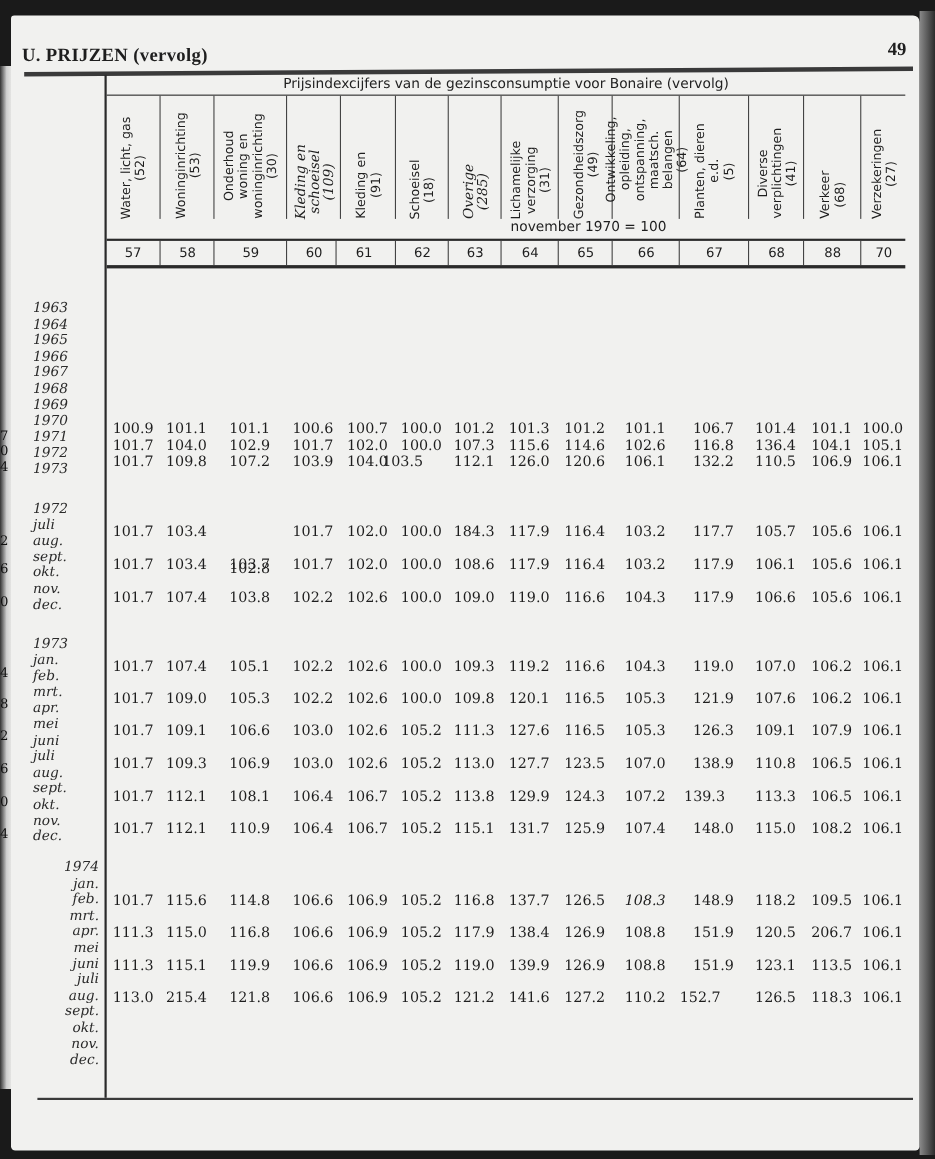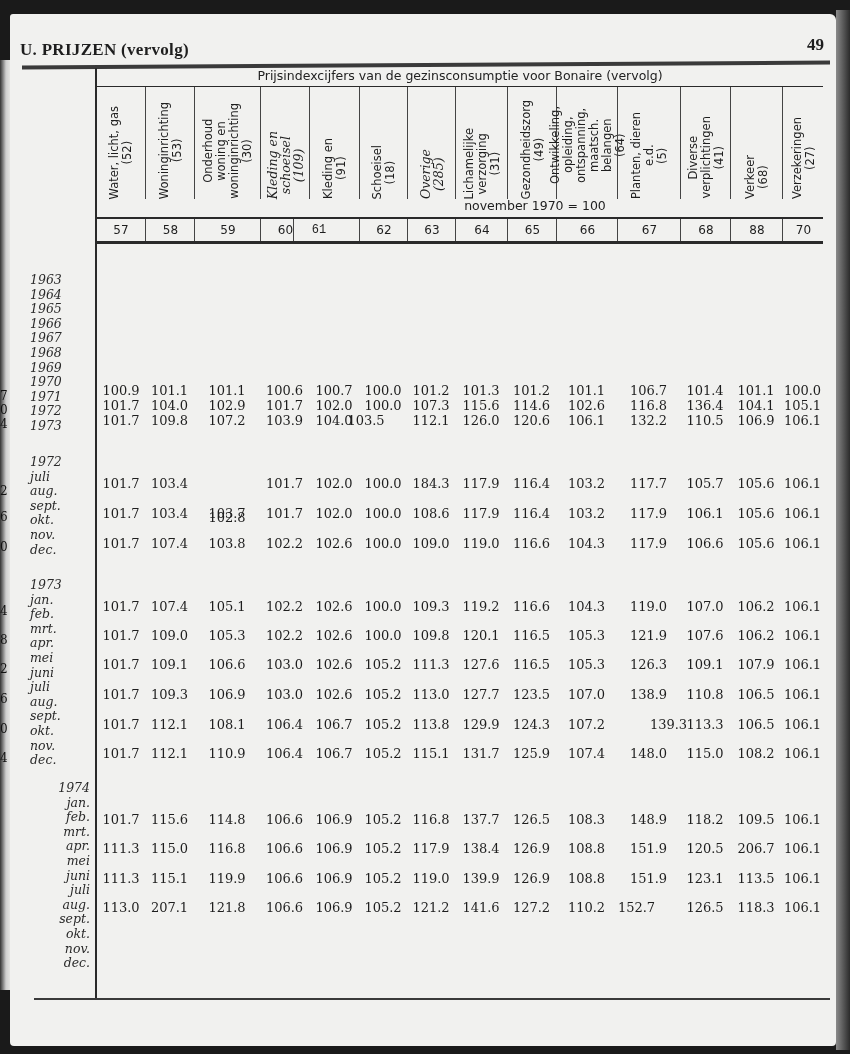--- a/index.html
+++ b/index.html
@@ -188,21 +188,21 @@
 (27)</span>
     </div>
   </div>
 <div class="base-note">november 1970 = 100</div>
 <div class="num-rule-top"></div>
 <div class="num-row" id="num-row">
     <div class="num-cell first" style="left: 0px; width: 48px;">57</div>
     <div class="num-cell" style="left: 48px; width: 49px;">58</div>
     <div class="num-cell" style="left: 97px; width: 66px;">59</div>
     <div class="num-cell" style="left: 163px; width: 49px;">60</div>
-    <div class="num-cell" style="left: 196px; width: 50px; font-family: Liberation Mono, monospace;">61</div>
+    <div class="num-cell" style="left: 208px; width: 50px;">61</div>
     <div class="num-cell" style="left: 262px; width: 48px;">62</div>
     <div class="num-cell" style="left: 310px; width: 48px;">63</div>
     <div class="num-cell" style="left: 358px; width: 52px;">64</div>
     <div class="num-cell" style="left: 410px; width: 49px;">65</div>
     <div class="num-cell" style="left: 459px; width: 61px;">66</div>
     <div class="num-cell" style="left: 520px; width: 63px;">67</div>
     <div class="num-cell" style="left: 583px; width: 50px;">68</div>
     <div class="num-cell" style="left: 633px; width: 52px;">88</div>
     <div class="num-cell" style="left: 685px; width: 41px;">70</div>
   </div>
@@ -427,21 +427,21 @@
       <span class="data-cell" style="left: 0px; width: 48px;">101.7</span>
       <span class="data-cell" style="left: 48px; width: 49px;">112.1</span>
       <span class="data-cell" style="left: 97px; width: 66px;">108.1</span>
       <span class="data-cell" style="left: 163px; width: 49px;">106.4</span>
       <span class="data-cell" style="left: 212px; width: 50px;">106.7</span>
       <span class="data-cell" style="left: 262px; width: 48px;">105.2</span>
       <span class="data-cell" style="left: 310px; width: 48px;">113.8</span>
       <span class="data-cell" style="left: 358px; width: 52px;">129.9</span>
       <span class="data-cell" style="left: 410px; width: 49px;">124.3</span>
       <span class="data-cell" style="left: 459px; width: 61px;">107.2</span>
-      <span class="data-cell" style="left: 540px; width: 63px;">139.3</span>
+      <span class="data-cell" style="left: 512px; width: 63px;">139.3</span>
       <span class="data-cell" style="left: 583px; width: 50px;">113.3</span>
       <span class="data-cell" style="left: 633px; width: 52px;">106.5</span>
       <span class="data-cell" style="left: 685px; width: 41px;">106.1</span>
     </div>
     <div class="data-row" style="top: 746px;">
       <span class="data-cell" style="left: 0px; width: 48px;">101.7</span>
       <span class="data-cell" style="left: 48px; width: 49px;">112.1</span>
       <span class="data-cell" style="left: 97px; width: 66px;">110.9</span>
       <span class="data-cell" style="left: 163px; width: 49px;">106.4</span>
       <span class="data-cell" style="left: 212px; width: 50px;">106.7</span>
@@ -458,21 +458,21 @@
     <div class="data-row" style="top: 812px;">
       <span class="data-cell" style="left: 0px; width: 48px;">101.7</span>
       <span class="data-cell" style="left: 48px; width: 49px;">115.6</span>
       <span class="data-cell" style="left: 97px; width: 66px;">114.8</span>
       <span class="data-cell" style="left: 163px; width: 49px;">106.6</span>
       <span class="data-cell" style="left: 212px; width: 50px;">106.9</span>
       <span class="data-cell" style="left: 262px; width: 48px;">105.2</span>
       <span class="data-cell" style="left: 310px; width: 48px;">116.8</span>
       <span class="data-cell" style="left: 358px; width: 52px;">137.7</span>
       <span class="data-cell" style="left: 410px; width: 49px;">126.5</span>
-      <span class="data-cell" style="left: 459px; width: 61px;">108.3</span>
+      <span class="data-cell" style="left: 459px; width: 61px; font-style: italic;">108.3</span>
       <span class="data-cell" style="left: 520px; width: 63px;">148.9</span>
       <span class="data-cell" style="left: 583px; width: 50px;">118.2</span>
       <span class="data-cell" style="left: 633px; width: 52px;">109.5</span>
       <span class="data-cell" style="left: 685px; width: 41px;">106.1</span>
     </div>
     <div class="data-row" style="top: 841px;">
       <span class="data-cell" style="left: 0px; width: 48px;">111.3</span>
       <span class="data-cell" style="left: 48px; width: 49px;">115.0</span>
       <span class="data-cell" style="left: 97px; width: 66px;">116.8</span>
       <span class="data-cell" style="left: 163px; width: 49px;">106.6</span>
@@ -498,21 +498,21 @@
       <span class="data-cell" style="left: 358px; width: 52px;">139.9</span>
       <span class="data-cell" style="left: 410px; width: 49px;">126.9</span>
       <span class="data-cell" style="left: 459px; width: 61px;">108.8</span>
       <span class="data-cell" style="left: 520px; width: 63px;">151.9</span>
       <span class="data-cell" style="left: 583px; width: 50px;">123.1</span>
       <span class="data-cell" style="left: 633px; width: 52px;">113.5</span>
       <span class="data-cell" style="left: 685px; width: 41px;">106.1</span>
     </div>
     <div class="data-row" style="top: 900px;">
       <span class="data-cell" style="left: 0px; width: 48px;">113.0</span>
-      <span class="data-cell" style="left: 48px; width: 49px;">207.1</span>
+      <span class="data-cell" style="left: 48px; width: 49px;">215.4</span>
       <span class="data-cell" style="left: 97px; width: 66px;">121.8</span>
       <span class="data-cell" style="left: 163px; width: 49px;">106.6</span>
       <span class="data-cell" style="left: 212px; width: 50px;">106.9</span>
       <span class="data-cell" style="left: 262px; width: 48px;">105.2</span>
       <span class="data-cell" style="left: 310px; width: 48px;">121.2</span>
       <span class="data-cell" style="left: 358px; width: 52px;">141.6</span>
       <span class="data-cell" style="left: 410px; width: 49px;">127.2</span>
       <span class="data-cell" style="left: 459px; width: 61px;">110.2</span>
       <span class="data-cell" style="left: 508px; width: 63px;">152.7</span>
       <span class="data-cell" style="left: 583px; width: 50px;">126.5</span>

